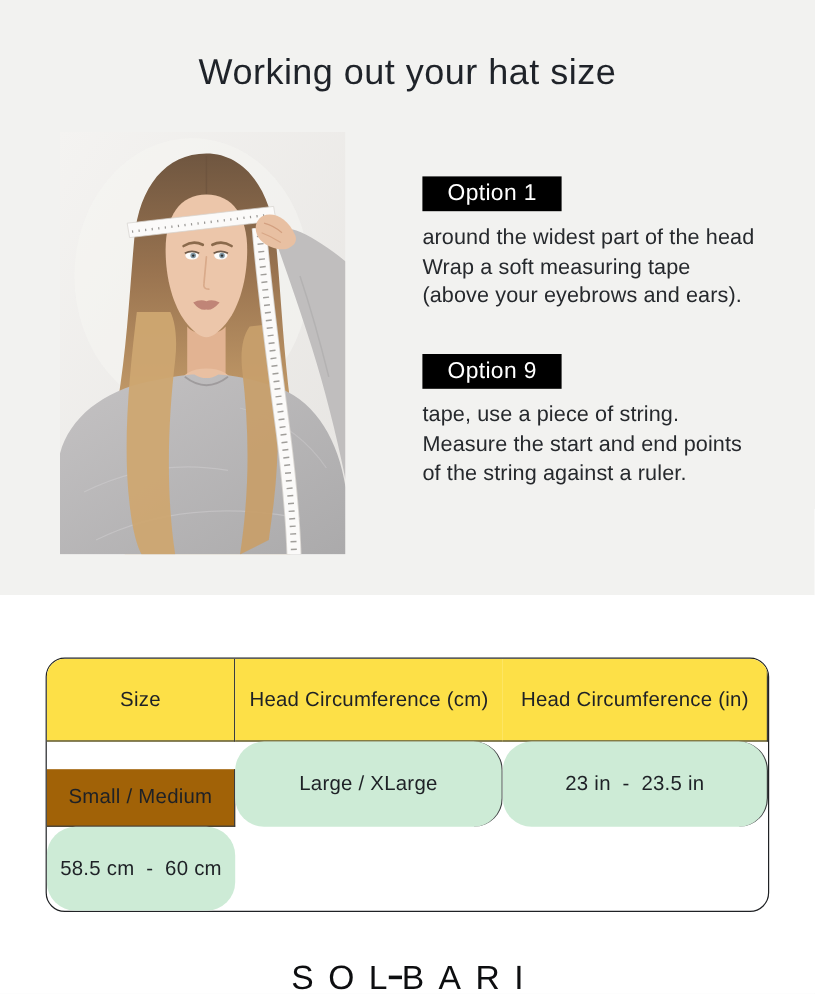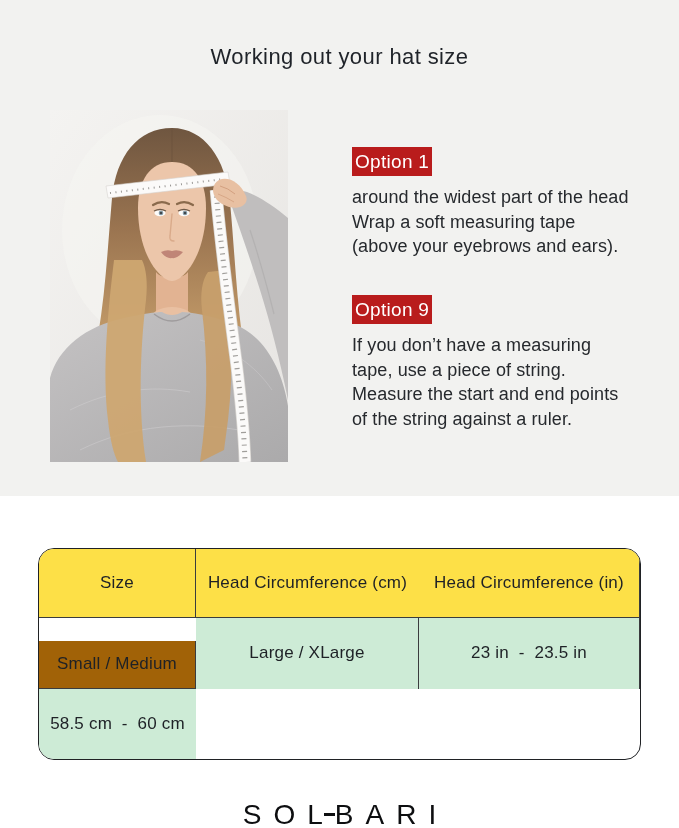--- a/index.html
+++ b/index.html
@@ -11,33 +11,33 @@
   .top-section{
     position:absolute;left:0;top:0;width:679px;height:496px;
     background:#f2f2f0;
   }
   .bottom-section{
     position:absolute;left:0;top:496px;width:679px;height:332px;
     background:#ffffff;
   }
   .page-title{
     position:absolute;left:0;top:44px;width:679px;
-    text-align:center;font-size:22px;font-weight:500;
+    text-align:center;font-size:30px;font-weight:500;
     color:#1f2329;letter-spacing:0.4px;margin:0;
   }
   .photo{
     position:absolute;left:50px;top:110px;width:238px;height:352px;
     overflow:hidden;
   }
   .option{position:absolute;left:352px;width:300px;}
   .option-1{top:147px;}
   .option-2{top:295px;}
   .badge{
-    display:inline-block;background:#b91c1c;color:#ffffff;
-    font-size:19px;line-height:29px;padding:0 3px;
+    display:inline-block;background:#000000;color:#ffffff;
+    font-size:19px;line-height:29px;padding:0 21px;
     letter-spacing:0.3px;
   }
   .option-text{margin-top:9px;}
   .option-line{
     font-size:18px;line-height:24.6px;color:#26292d;
     letter-spacing:0.1px;
   }
   .size-table{
     position:absolute;left:38px;top:548px;width:603px;height:212px;
     border:1.5px solid #202225;border-radius:16px;overflow:hidden;
@@ -46,21 +46,21 @@
     background:#ffffff;
   }
   .cell{
     display:flex;align-items:center;justify-content:center;
     font-size:17px;color:#1e2126;letter-spacing:0.2px;
     white-space:pre-wrap;text-align:center;
   }
   .cell.c1,.cell.c2{border-right:1px solid #3a3c3e;}
   .cell.hdr{background:#fde047;border-bottom:1px solid #3a3c3e;}
   .cell.row-blue{background:#a16207;border-bottom:1px solid #3a3c3e;margin-top:23px;}
-  .cell.row-green{background:#cdebd6;}
+  .cell.row-green{background:#cdebd6;border-radius:24px;}
   .brand{
     position:absolute;left:0;top:799px;width:679px;text-align:center;
     font-size:28px;color:#0d0e10;font-weight:400;
   }
   .brand .bl{display:inline-block;margin:0 6px;position:relative;}
   .brand .b::before{
     content:"";position:absolute;left:-11px;top:14px;width:11px;height:2.5px;
     background:#0d0e10;
   }
 </style>
@@ -159,21 +159,20 @@
       <div class="option-text">
         <div class="option-line">around the widest part of the head</div>
         <div class="option-line">Wrap a soft measuring tape</div>
         <div class="option-line">(above your eyebrows and ears).</div>
       </div>
     </div>
 
     <div class="option option-2">
       <div class="badge">Option 9</div>
       <div class="option-text">
-        <div class="option-line">If you don’t have a measuring</div>
         <div class="option-line">tape, use a piece of string.</div>
         <div class="option-line">Measure the start and end points</div>
         <div class="option-line">of the string against a ruler.</div>
       </div>
     </div>
   </section>
 
   <section class="bottom-section"></section>
 
   <div class="size-table">

